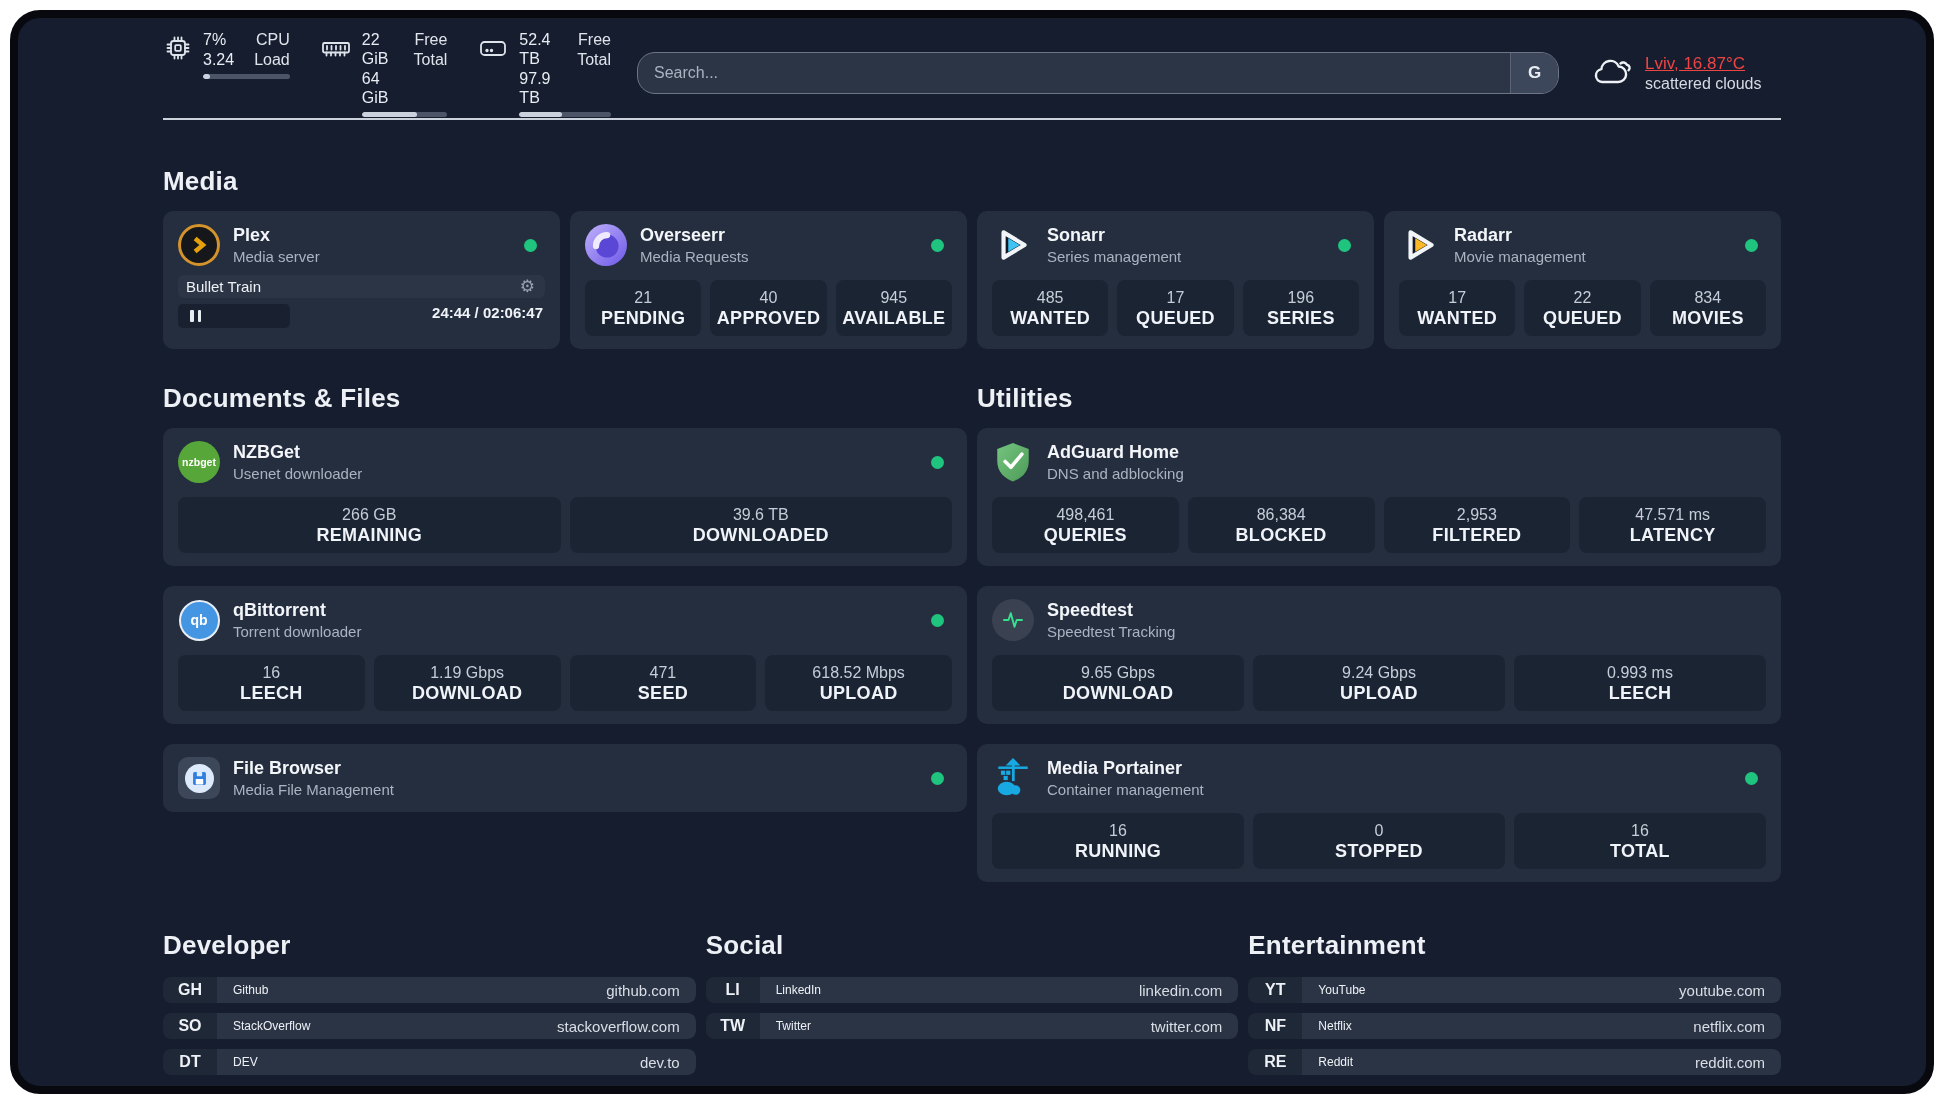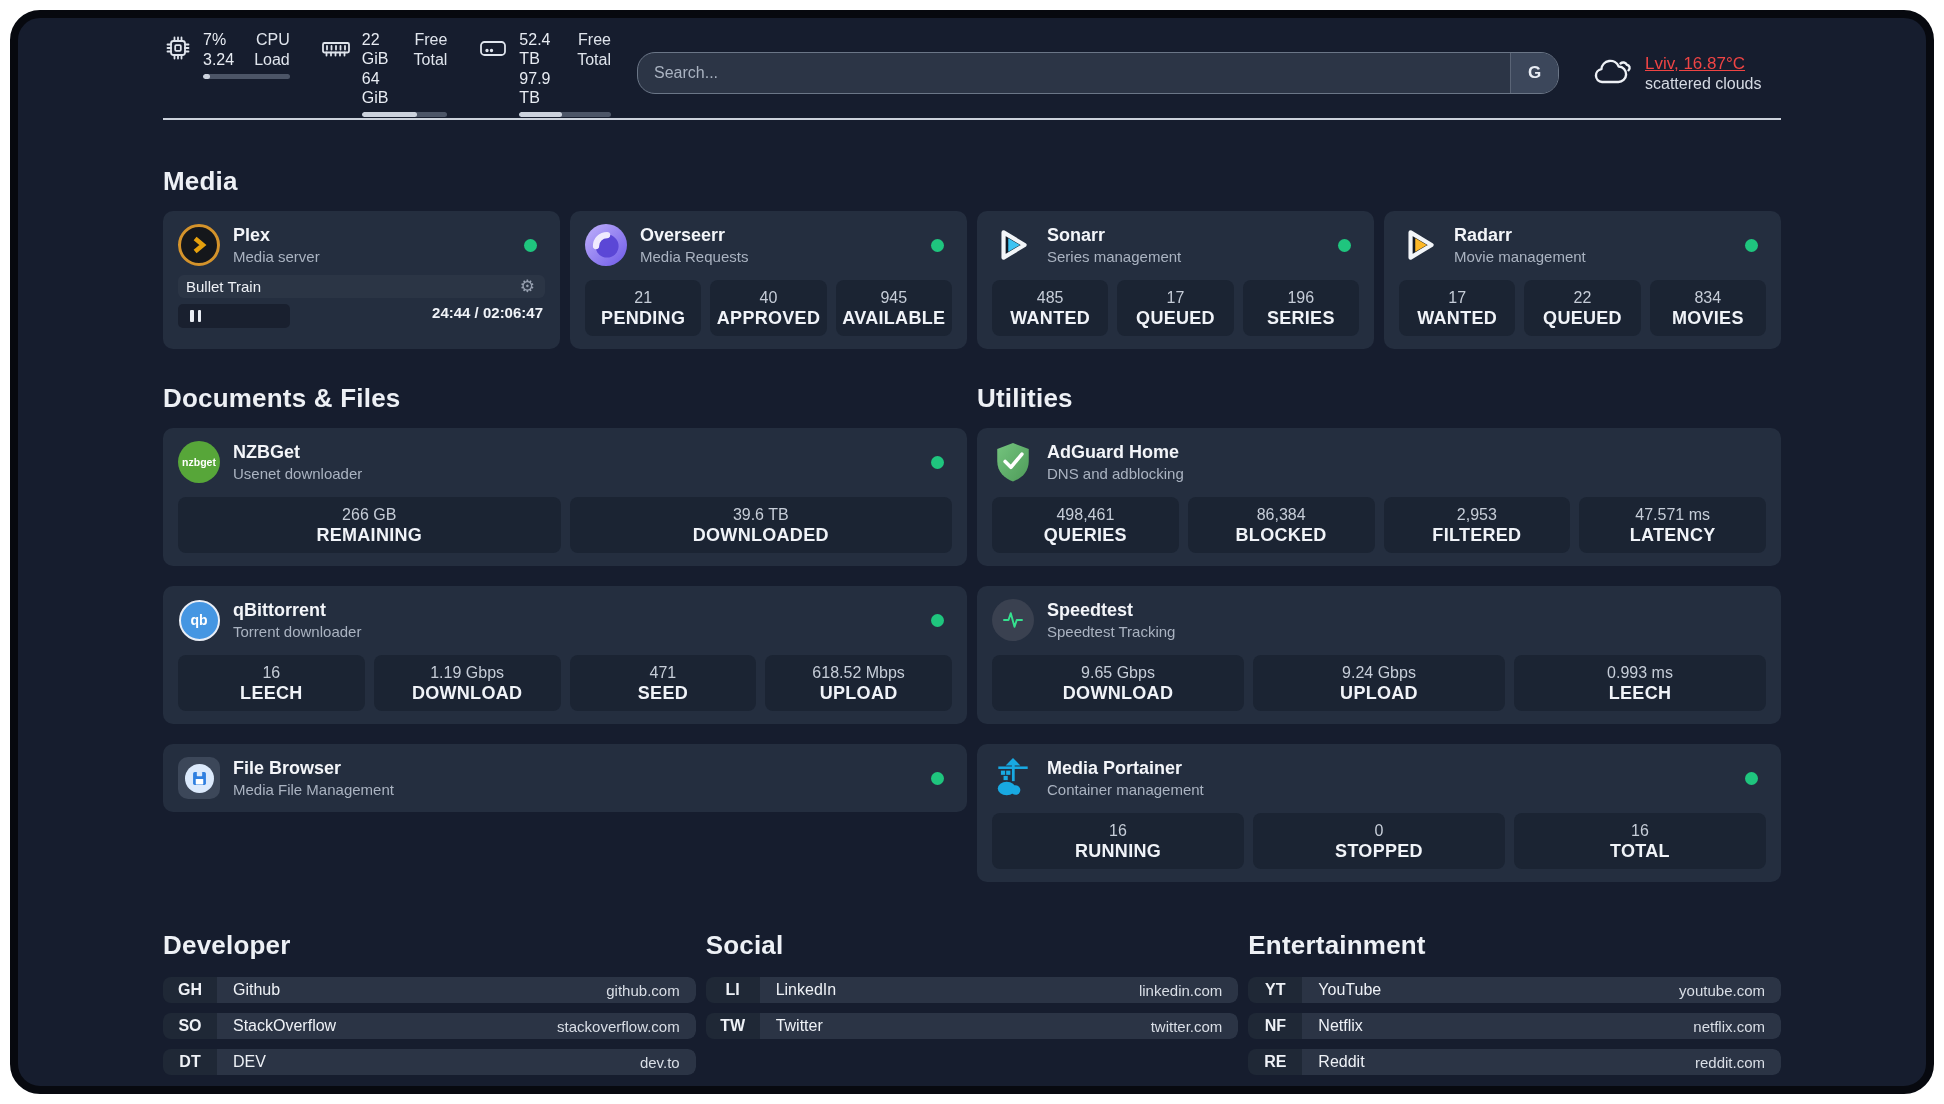--- a/index.html
+++ b/index.html
@@ -106,21 +106,21 @@
   .link-list{display:flex;flex-direction:column;gap:10px;margin-top:16px;}
   .link-row{display:flex;height:26px;border-radius:8px;overflow:hidden;cursor:pointer;}
   .link-badge{
     width:54px;flex:none;background:#1f2836;color:#eef1f6;font-size:16px;font-weight:600;
     display:flex;align-items:center;justify-content:center;
   }
   .link-body{
     flex:1;background:#2b3445;display:flex;align-items:center;justify-content:space-between;
     padding:0 16px;border-radius:0 8px 8px 0;
   }
-  .link-name{color:#eef1f6;font-size:16px;}
+  .link-name{color:#eef1f6;font-size:12px;}
   .link-url{color:#d9dee6;font-size:15px;}
 </style>
 </head>
 <body>
 
 <div class="frame">
   <div class="content">
 
     <div class="header">
       <div class="sysstats">

